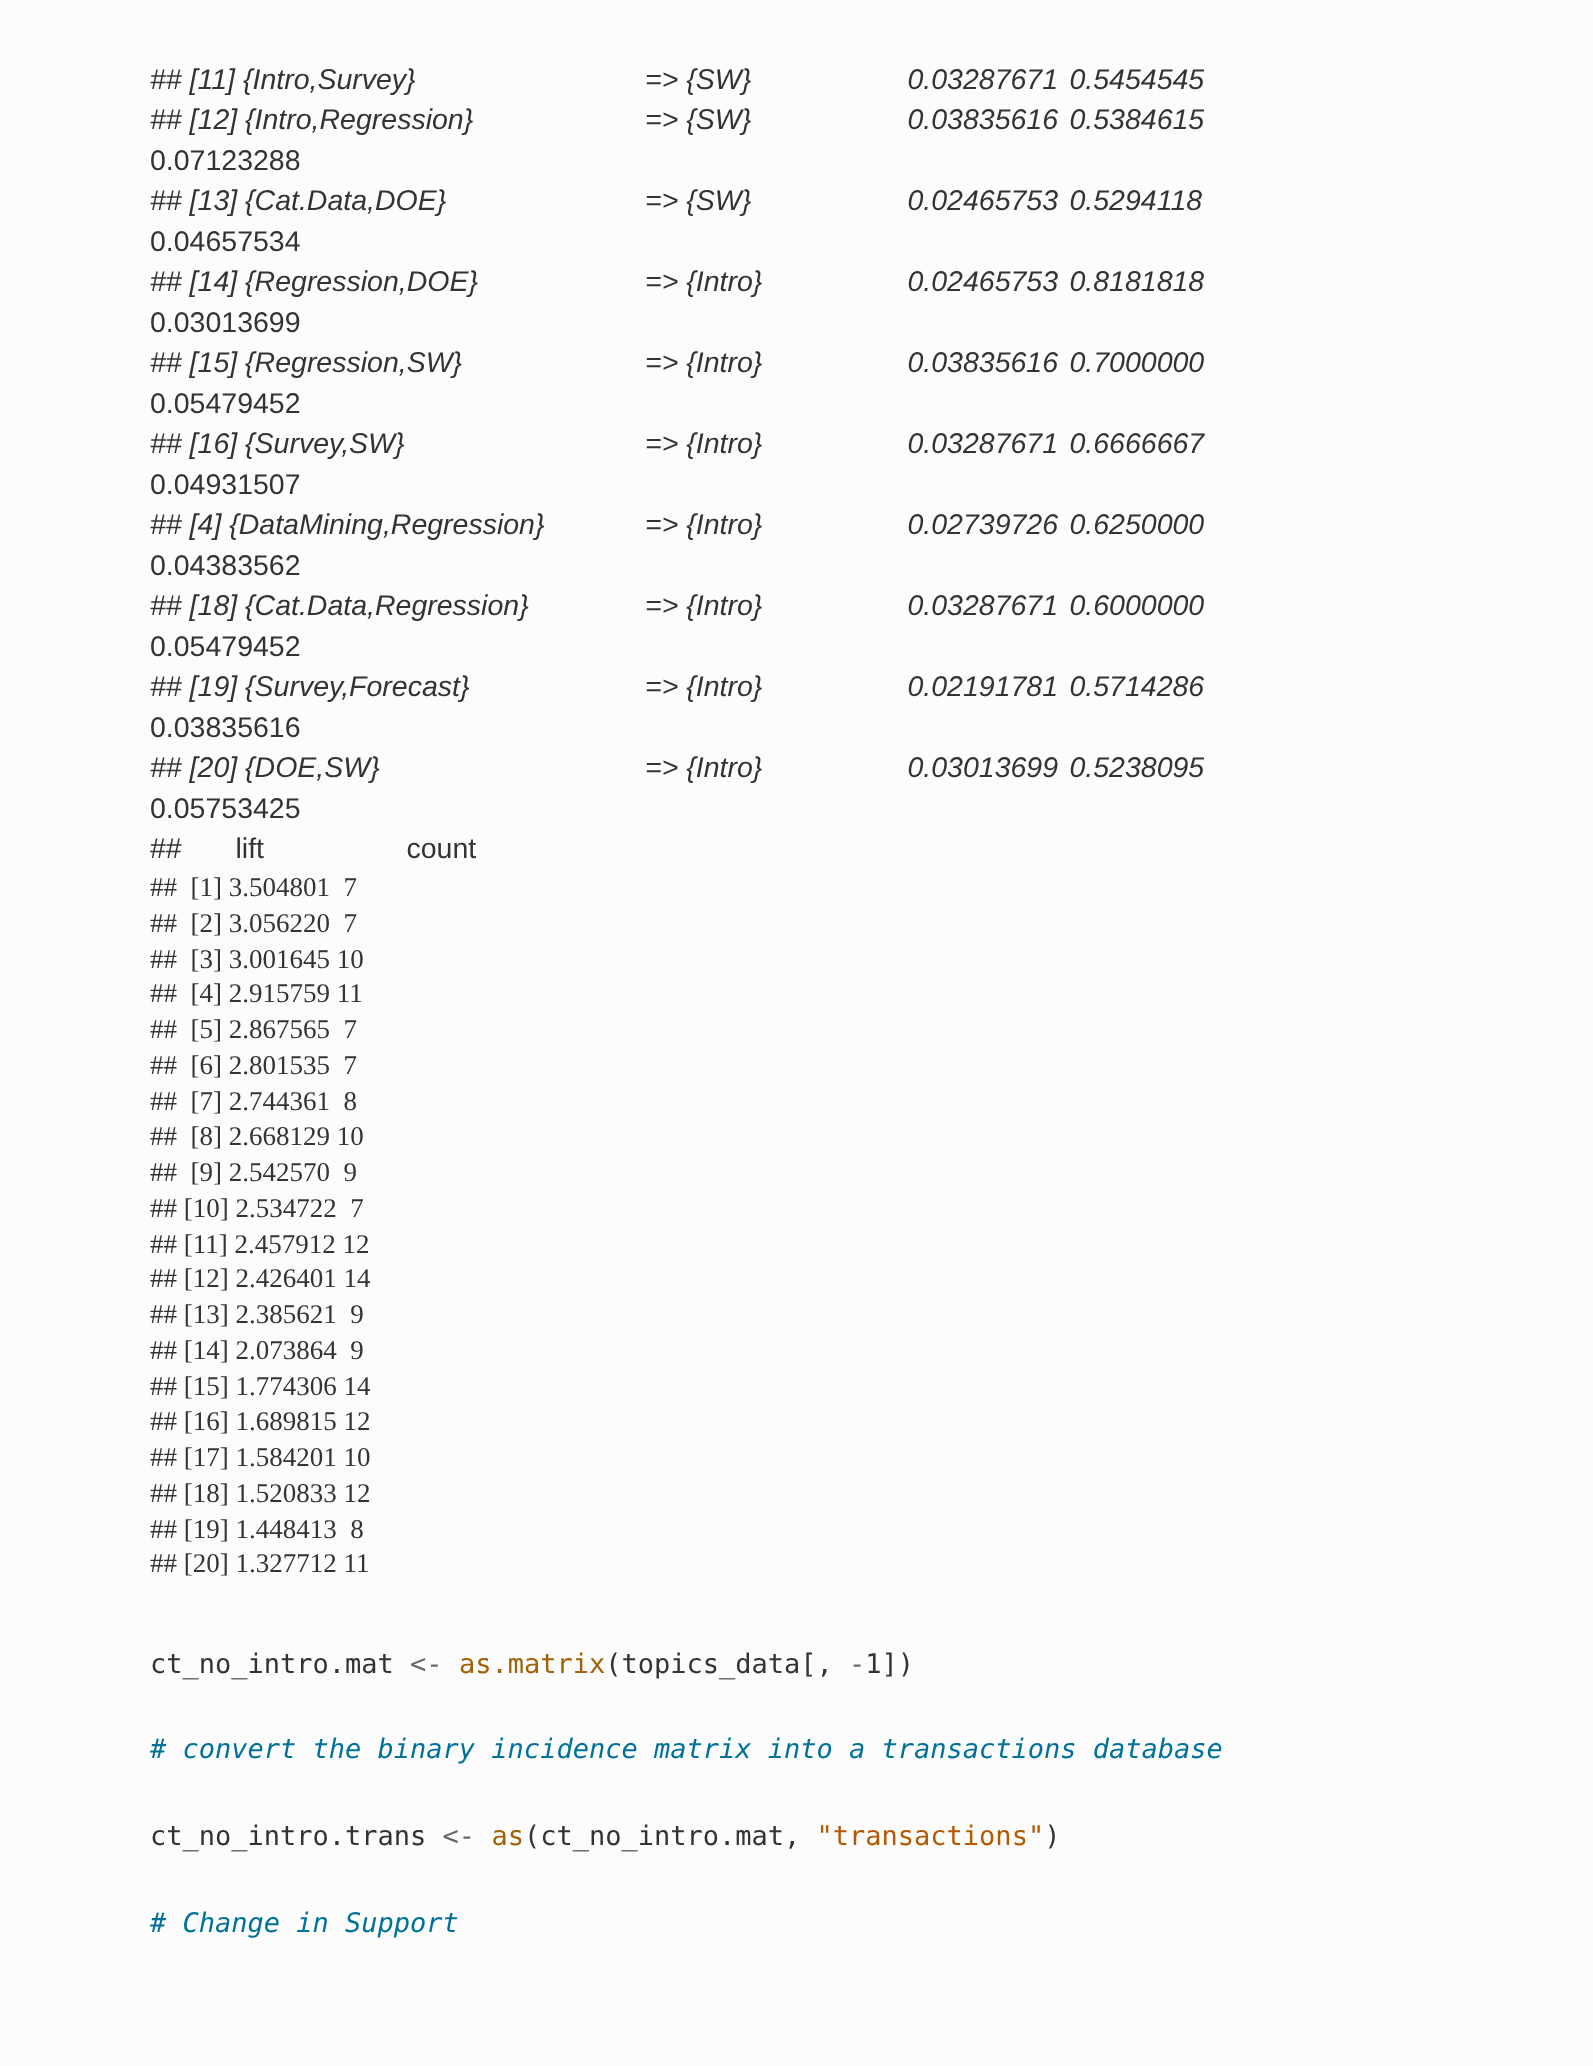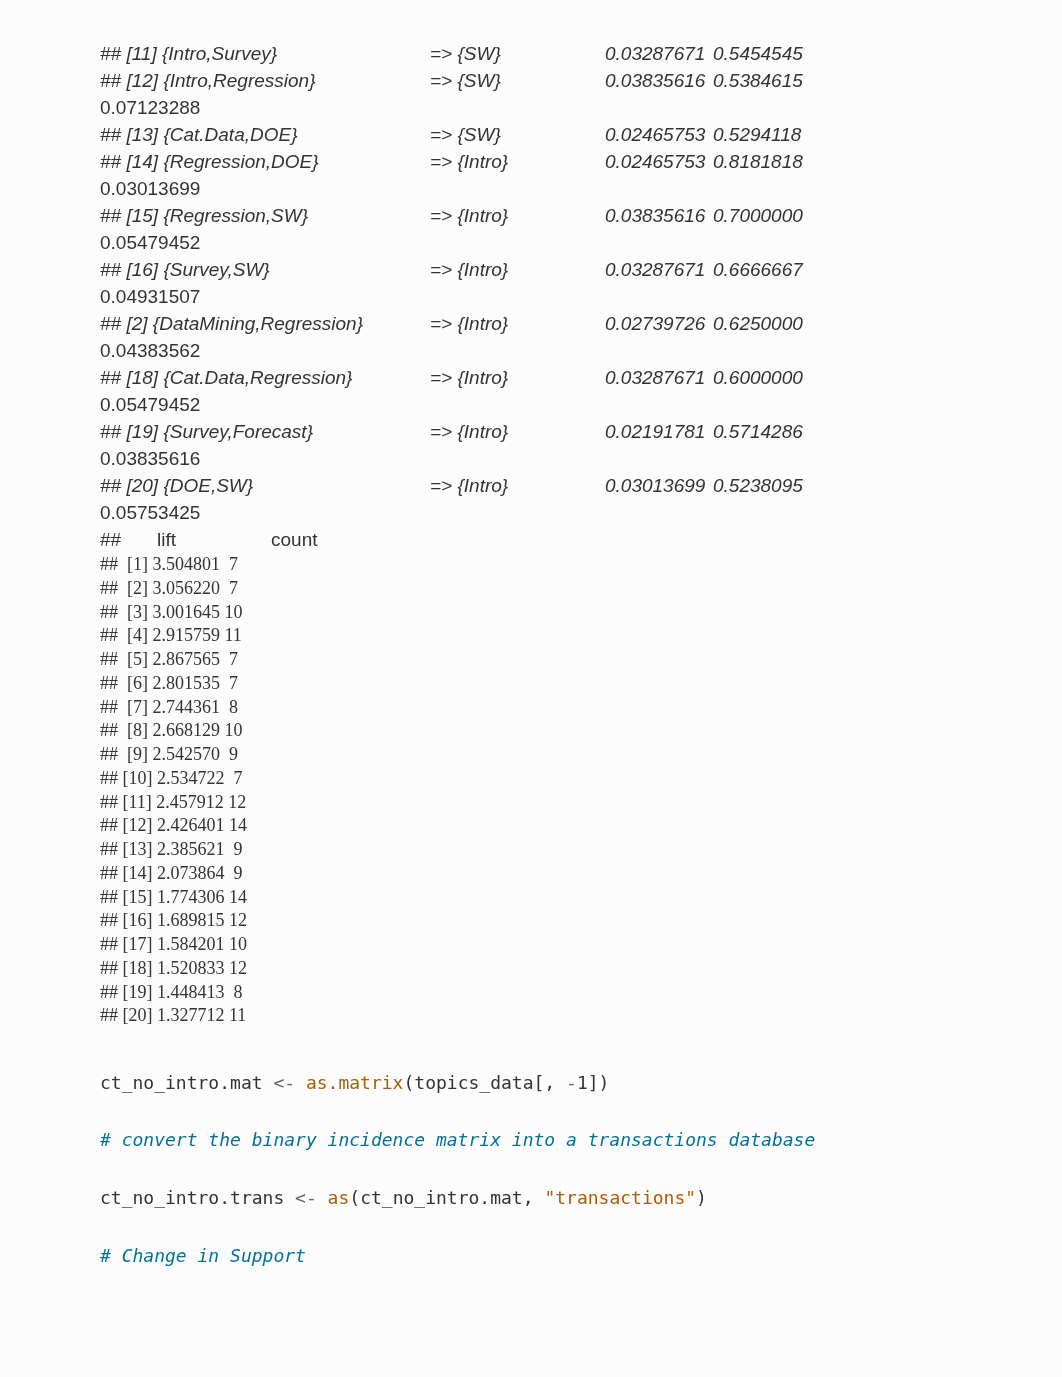--- a/index.html
+++ b/index.html
@@ -78,20 +78,21 @@
         <span class="supp">0.03835616</span>
         <span class="conf">0.5384615</span>
       </div>
       <div class="cov-row">0.07123288</div>
       <div class="rule-row">
         <span class="lhs">## [13] {Cat.Data,DOE}</span>
         <span class="rhs">=&gt; {SW}</span>
         <span class="supp">0.02465753</span>
         <span class="conf">0.5294118</span>
       </div>
+      <div class="cov-row">0.04657534</div>
       <div class="rule-row">
         <span class="lhs">## [14] {Regression,DOE}</span>
         <span class="rhs">=&gt; {Intro}</span>
         <span class="supp">0.02465753</span>
         <span class="conf">0.8181818</span>
       </div>
       <div class="cov-row">0.03013699</div>
       <div class="rule-row">
         <span class="lhs">## [15] {Regression,SW}</span>
         <span class="rhs">=&gt; {Intro}</span>
@@ -100,21 +101,21 @@
       </div>
       <div class="cov-row">0.05479452</div>
       <div class="rule-row">
         <span class="lhs">## [16] {Survey,SW}</span>
         <span class="rhs">=&gt; {Intro}</span>
         <span class="supp">0.03287671</span>
         <span class="conf">0.6666667</span>
       </div>
       <div class="cov-row">0.04931507</div>
       <div class="rule-row">
-        <span class="lhs">## [2] {DataMining,Regression}</span>
+        <span class="lhs">## [4] {DataMining,Regression}</span>
         <span class="rhs">=&gt; {Intro}</span>
         <span class="supp">0.02739726</span>
         <span class="conf">0.6250000</span>
       </div>
       <div class="cov-row">0.04383562</div>
       <div class="rule-row">
         <span class="lhs">## [18] {Cat.Data,Regression}</span>
         <span class="rhs">=&gt; {Intro}</span>
         <span class="supp">0.03287671</span>
         <span class="conf">0.6000000</span>

